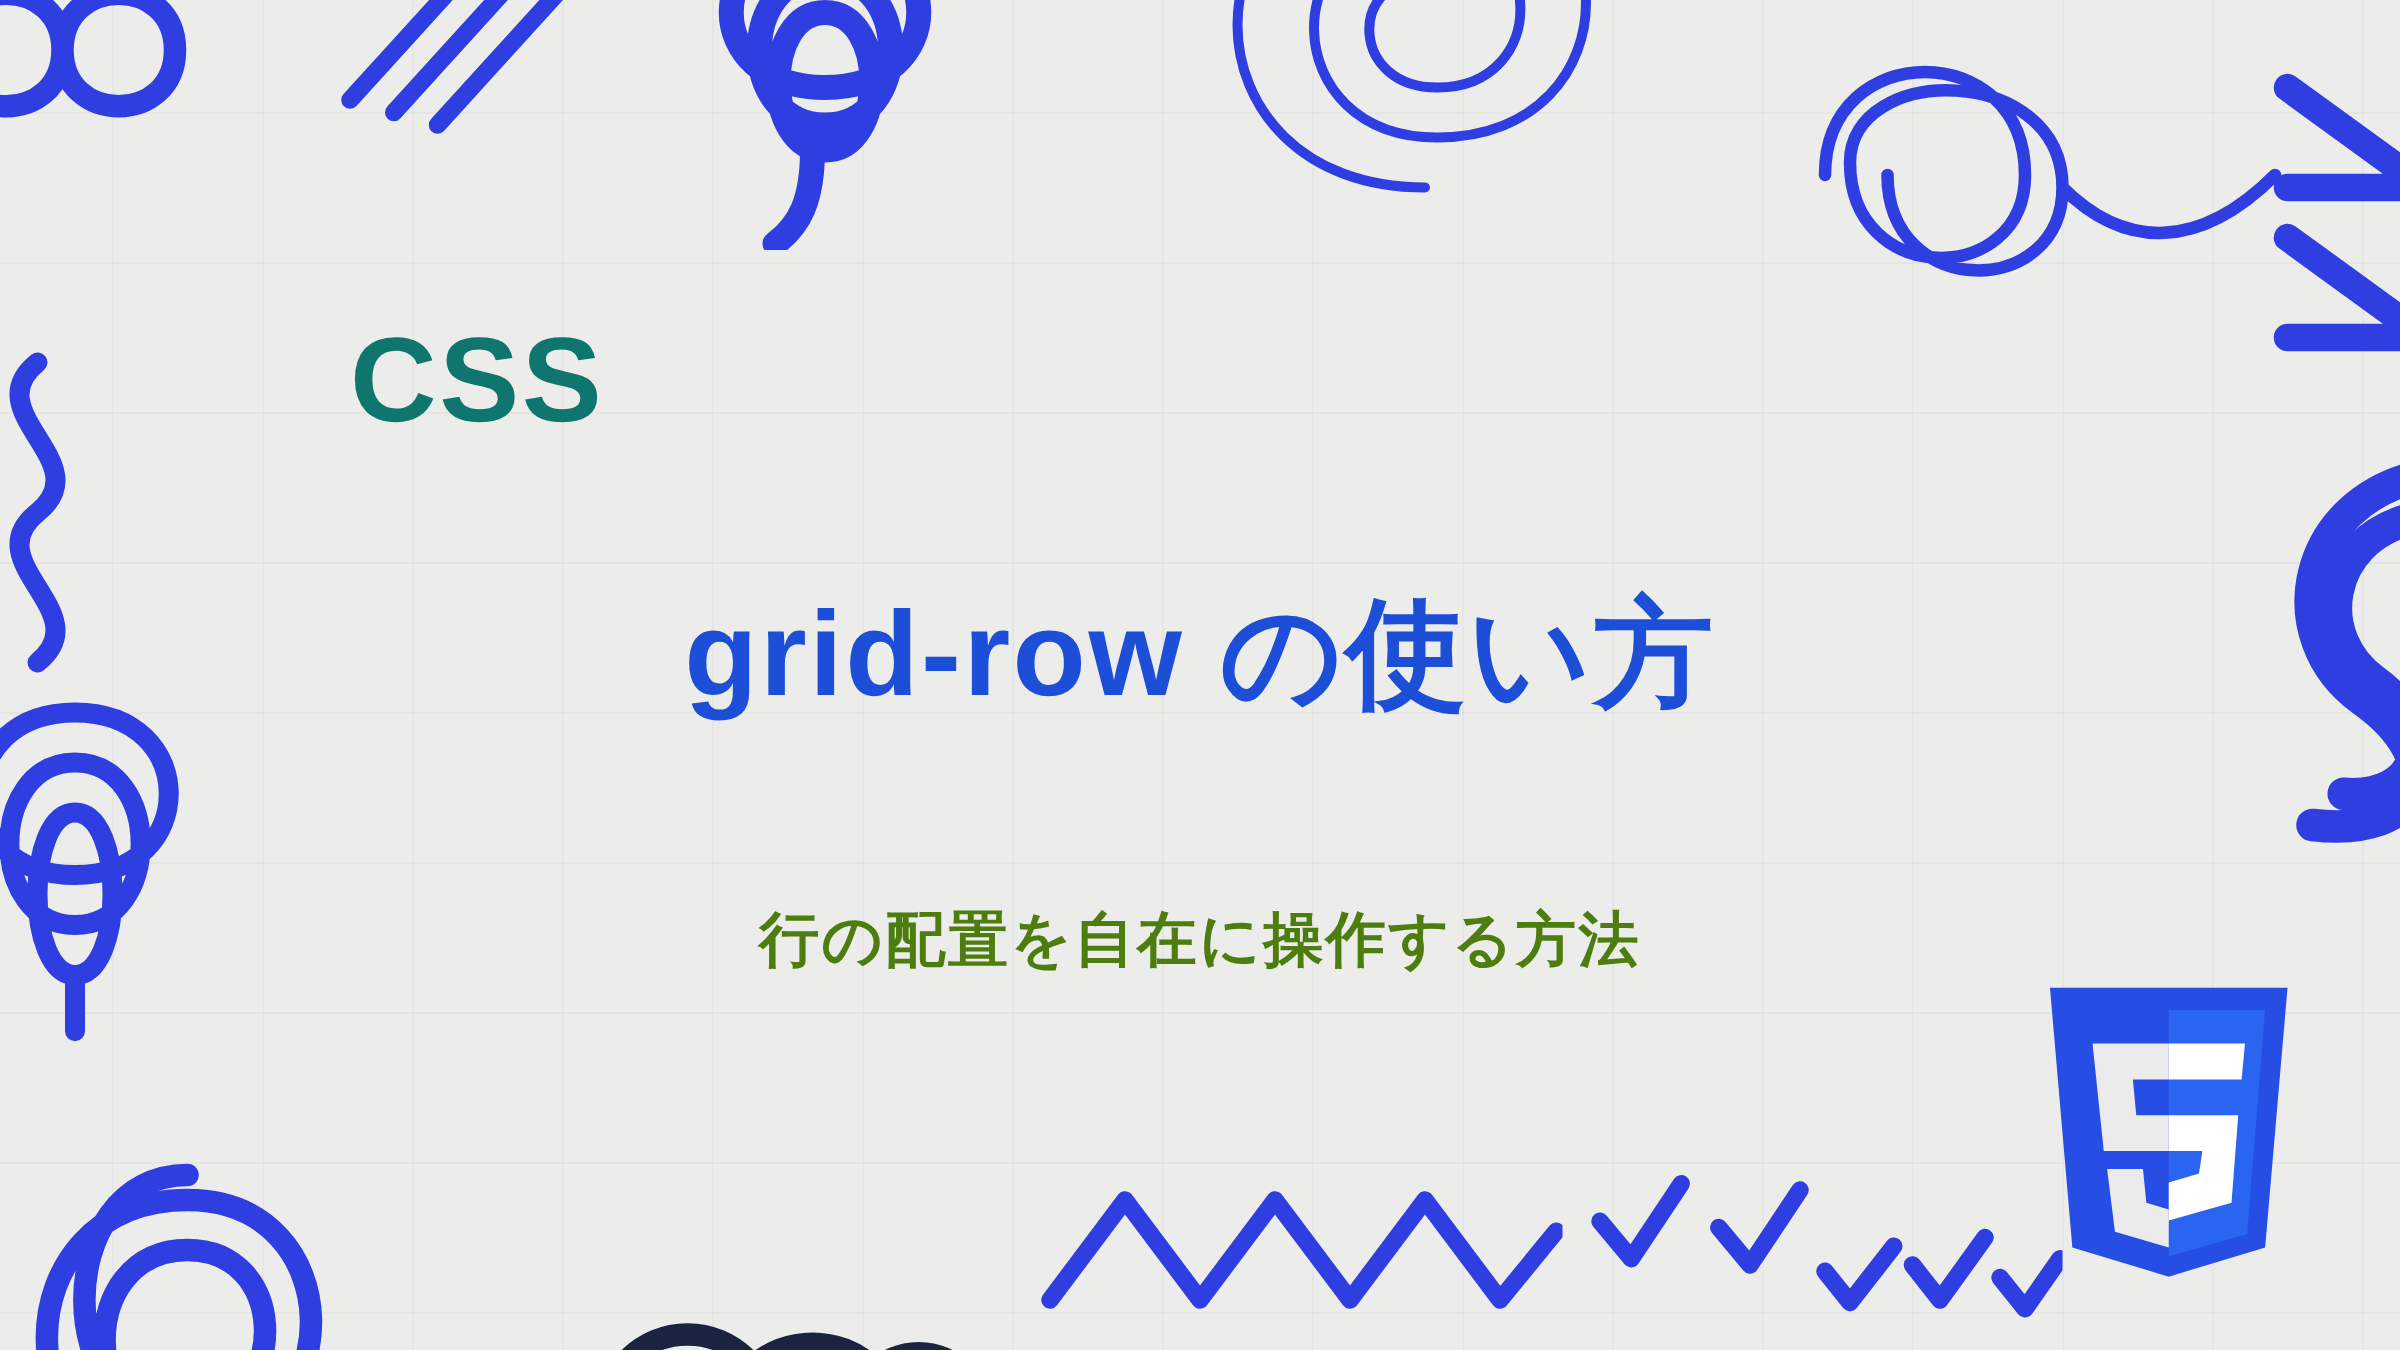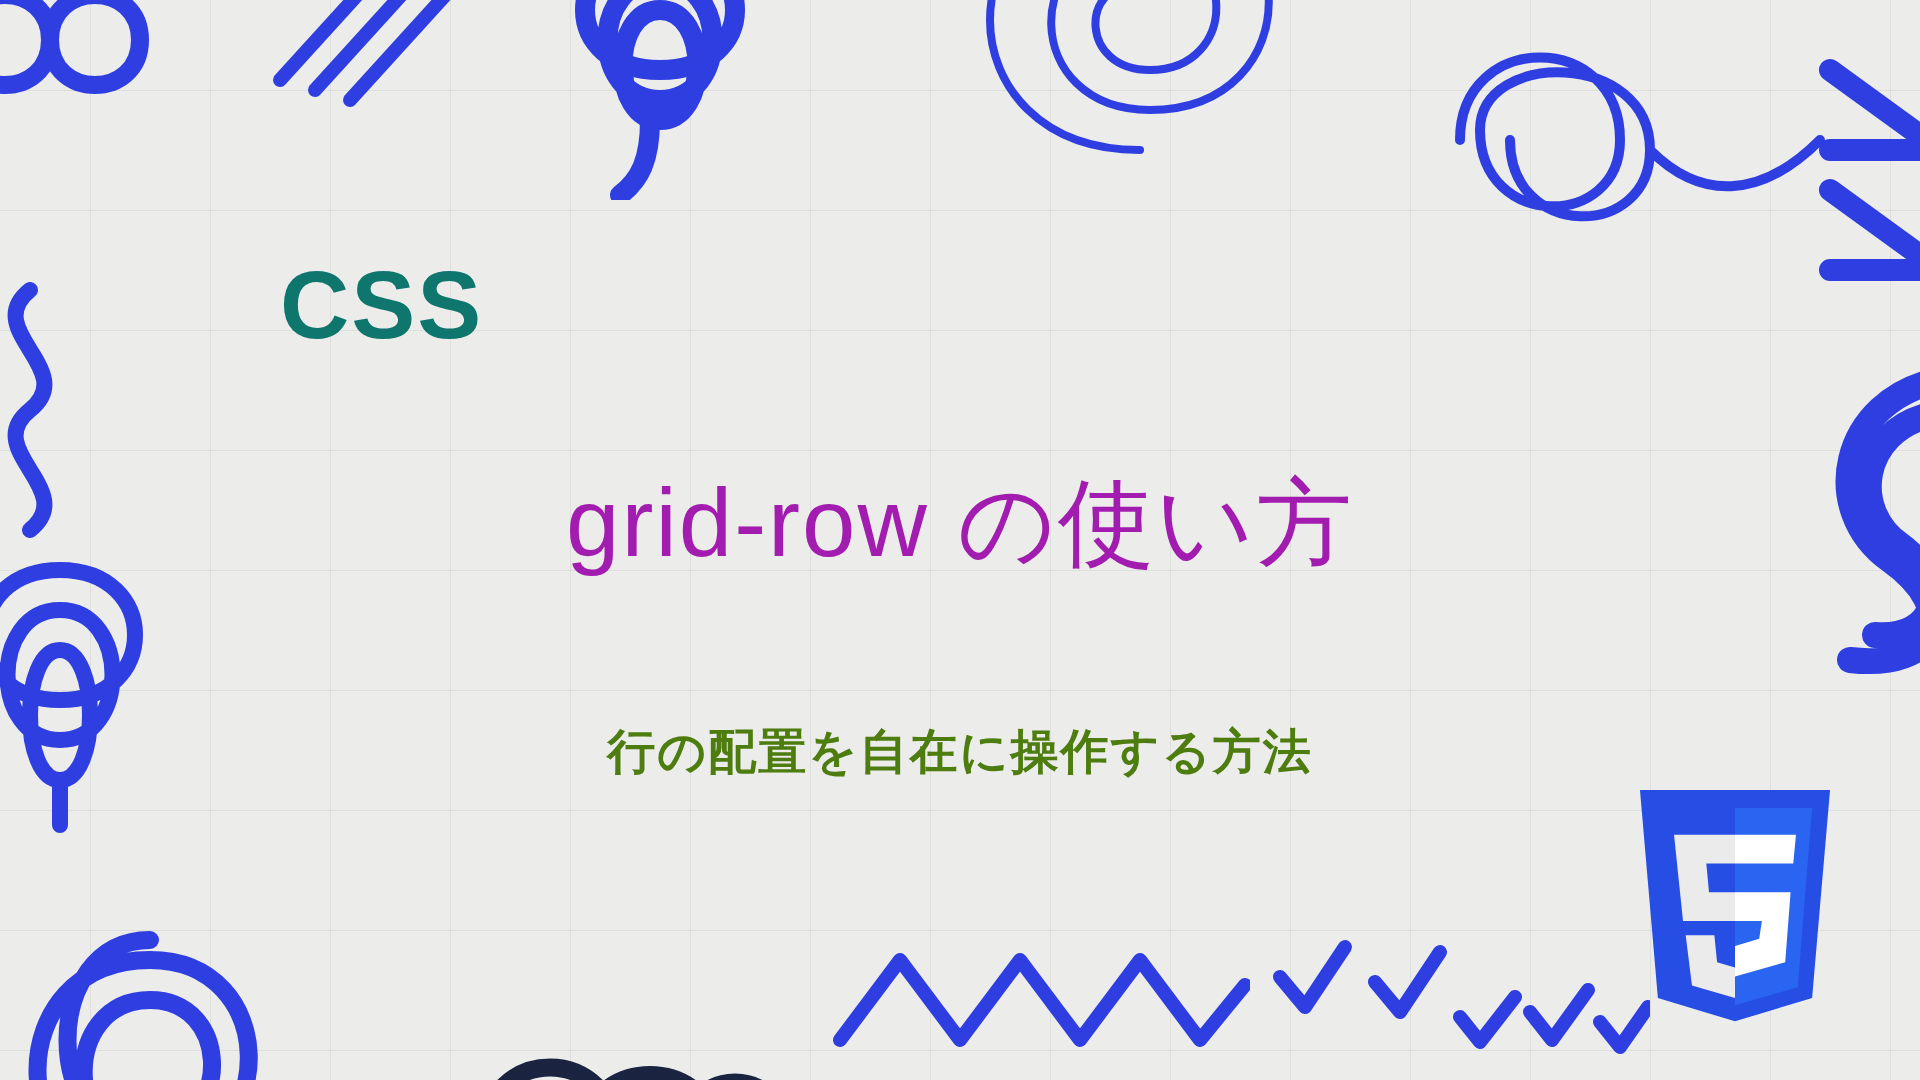--- a/index.html
+++ b/index.html
@@ -28,22 +28,22 @@
     font-weight: 800;
     color: #0f766e;
     letter-spacing: 2px;
     margin-top: 30px;
   }
   .title {
     position: absolute;
     left: 0; right: 0; top: 460px;
     text-align: center;
     font-size: 96px;
-    font-weight: 400;
-    color: #a21caf;
+    font-weight: 700;
+    color: #1d4ed8;
     letter-spacing: 2px;
   }
   .subtitle {
     position: absolute;
     left: 0; right: 0; top: 720px;
     text-align: center;
     font-size: 48px;
     font-weight: 700;
     color: #4d7c0f;
     letter-spacing: 2px;

